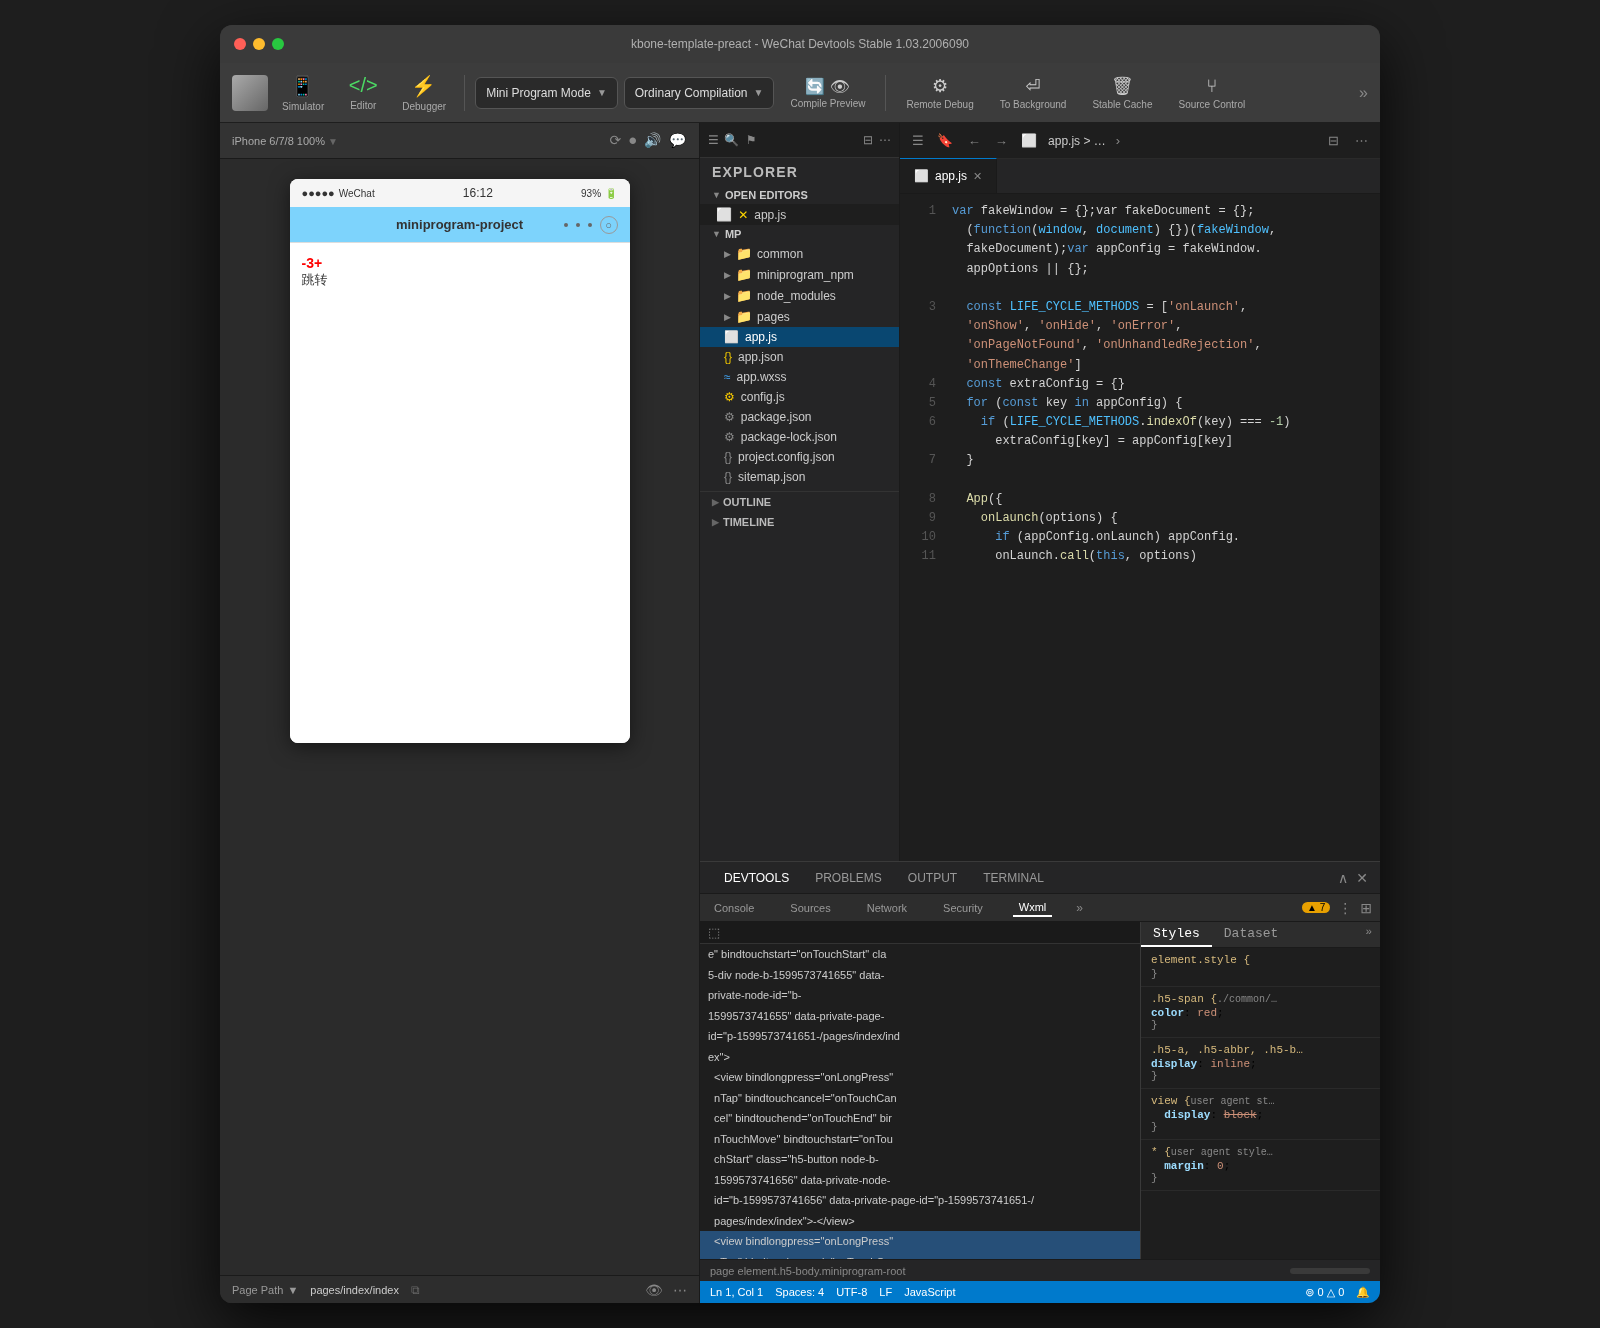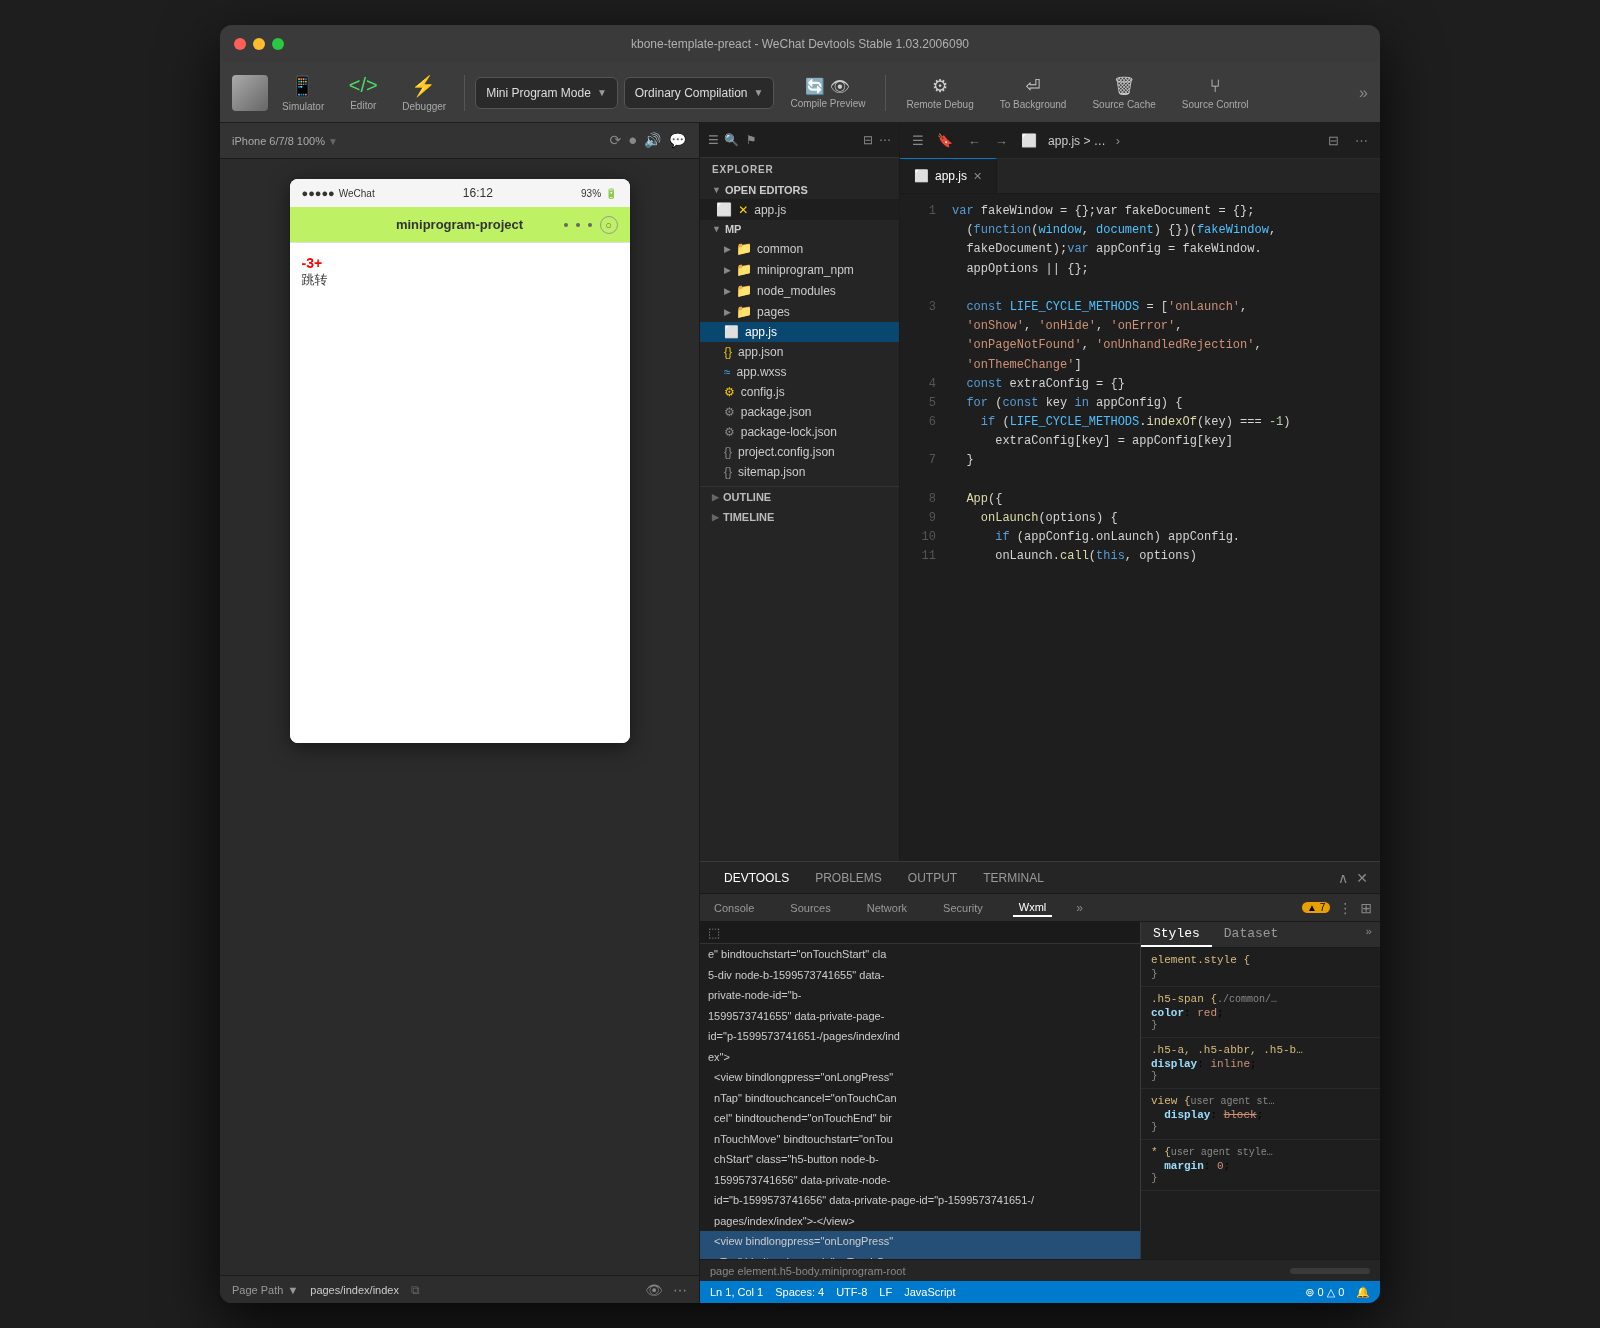--- a/index.html
+++ b/index.html
@@ -150,21 +150,21 @@
       height: 28px;
       display: flex;
       align-items: center;
       padding: 0 12px;
       font-size: 11px;
       color: #333;
     }
     .phone-status-title { flex: 1; text-align: center; font-size: 12px; font-weight: 500; }
     .phone-status-right { display: flex; gap: 4px; align-items: center; font-size: 10px; }
     .phone-nav {
-      background: #bef264;
+      background: #7dd3fc;
       height: 36px;
       display: flex;
       align-items: center;
       justify-content: center;
       border-bottom: 1px solid #ddd;
       position: relative;
     }
     .phone-nav-title { font-size: 13px; font-weight: 600; color: #333; }
     .phone-nav-right {
       position: absolute;
@@ -203,21 +203,21 @@
     
     .explorer {
       width: 200px;
       background: #252526;
       border-right: 1px solid #1a1a1a;
       overflow-y: auto;
     }
     .explorer-header {
       padding: 6px 12px;
       color: #bbb;
-      font-size: 10px;
+      font-size: 14px;
       font-weight: 600;
       letter-spacing: 0.08em;
       text-transform: uppercase;
     }
     .explorer-section-title {
       padding: 3px 12px;
       color: #ccc;
       font-size: 11px;
       font-weight: 600;
       display: flex;
@@ -541,21 +541,21 @@
       <span class="label">Remote Debug</span>
     </div>
 
     <div class="toolbar-group">
       <span class="icon">⏎</span>
       <span class="label">To Background</span>
     </div>
 
     <div class="toolbar-group">
       <span class="icon">🗑</span>
-      <span class="label">Source Cache</span>
+      <span class="label">Stable Cache</span>
     </div>
 
     <div class="toolbar-group">
       <span class="icon">⑂</span>
       <span class="label">Source Control</span>
     </div>
 
     <div style="margin-left:auto;">
       <span style="color:#888;font-size:16px;cursor:pointer;">»</span>
     </div>

